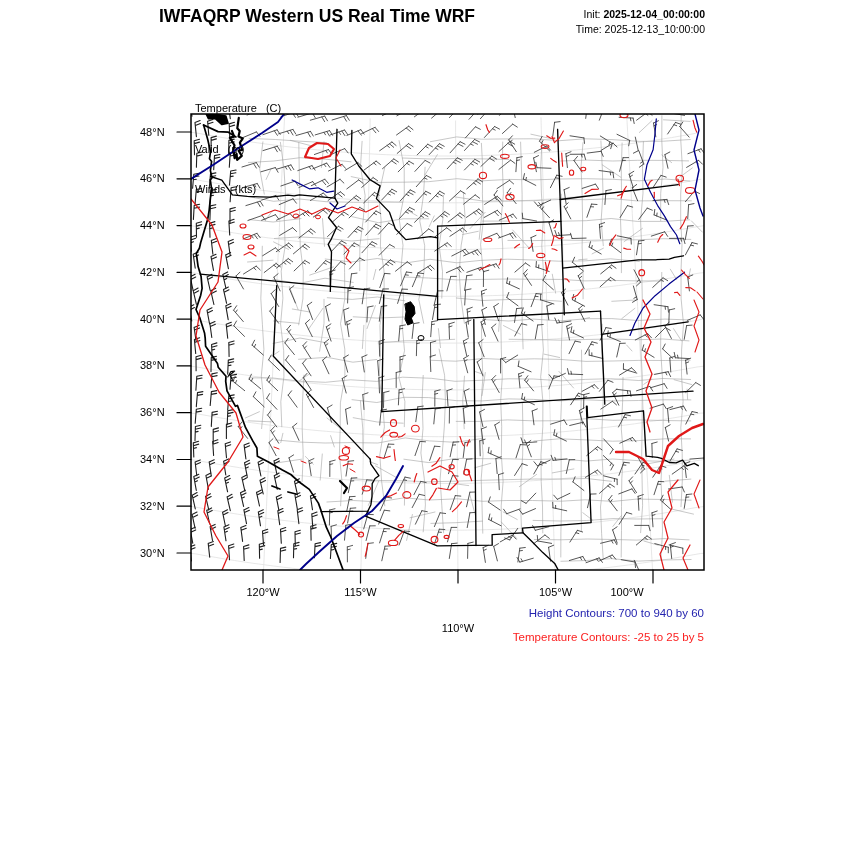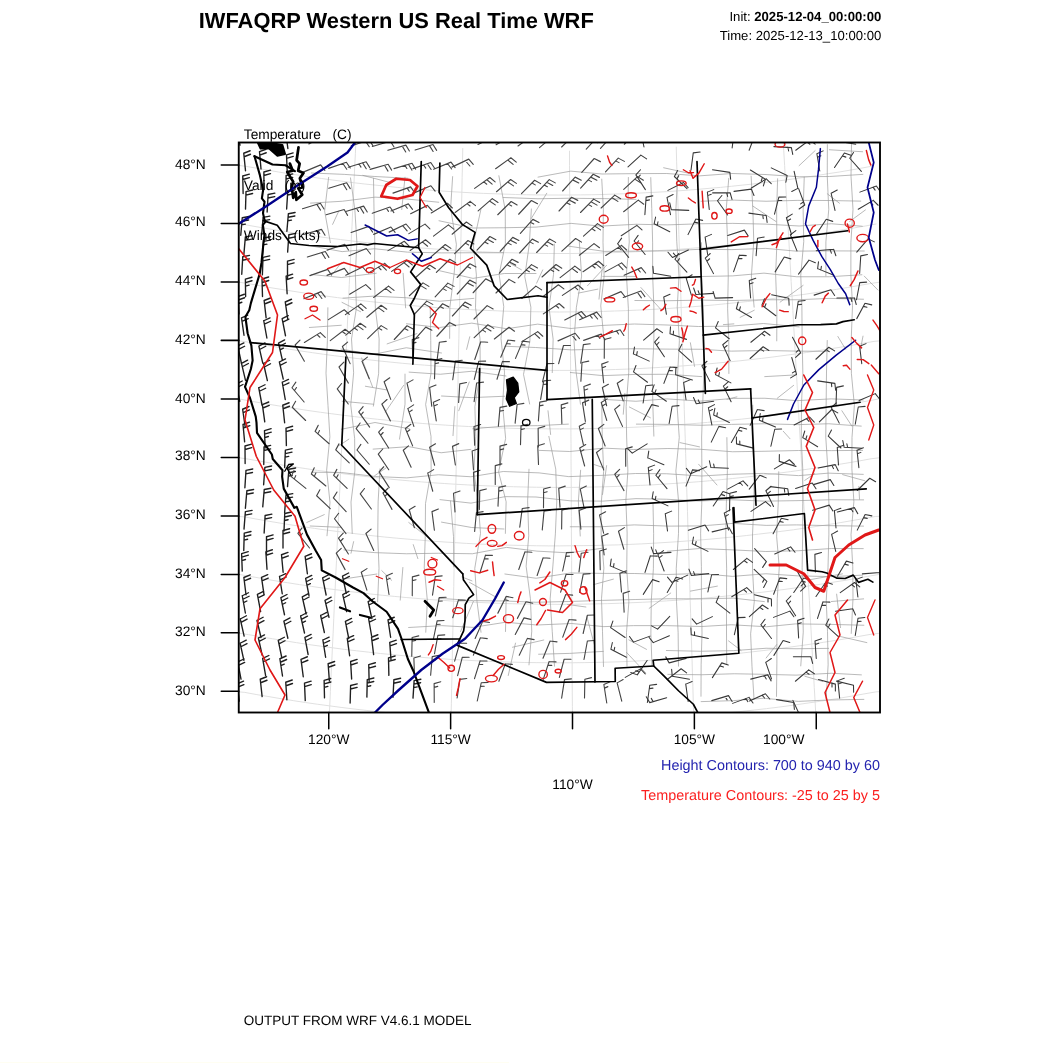--- a/index.html
+++ b/index.html
@@ -1,16 +1,16 @@
 <!DOCTYPE html>
 <html><head>
 <meta charset="utf-8">
 <style>
   html,body{margin:0;padding:0;background:#fff;}
-  #page{position:relative;width:850px;height:850px;background:#fef9c3;overflow:hidden;
+  #page{position:relative;width:850px;height:850px;background:#bef264;overflow:hidden;
         font-family:"Liberation Sans","DejaVu Sans",sans-serif;color:#000;}
   .abs{position:absolute;}
   #title{left:140px;top:6px;width:354px;text-align:center;font-size:17.5px;font-weight:bold;letter-spacing:0px;}
   #initblock{right:145px;top:7px;text-align:right;font-size:10.5px;line-height:15px;}
   #initblock .val{font-weight:bold;}
   #initblock .vval{font-weight:normal;}
   #legend{left:195px;top:75px;font-size:11px;line-height:13.5px;white-space:pre;}
   #hnote{right:146px;top:607px;font-size:11.5px;}
   #tnote{right:146px;top:631px;font-size:11.5px;}
   #footer{left:195px;top:810px;font-size:10.8px;line-height:15px;}
@@ -966,21 +966,20 @@
   <div id="legend" class="abs">
     <div>Temperature   (C)</div>
     <div>Valid   (m)</div>
     <div>Winds   (kts)</div>
   </div>
 
   <div id="hnote" class="abs" style="color: rgb(36, 36, 175);">Height Contours: 700 to 940 by 60</div>
   <div id="tnote" class="abs" style="color: rgb(251, 32, 32);">Temperature Contours: -25 to 25 by 5</div>
 
   <div id="footer" class="abs">
-    <div class="f1">OUTPUT FROM WRF V4.6.1 MODEL</div>
   </div>
 
   <div id="axislabels">
       <div class="latlab" style="left: 140px; top: 125.5px;">48°N</div>
       <div class="latlab" style="left: 140px; top: 172.28px;">46°N</div>
       <div class="latlab" style="left: 140px; top: 219.06px;">44°N</div>
       <div class="latlab" style="left: 140px; top: 265.84px;">42°N</div>
       <div class="latlab" style="left: 140px; top: 312.62px;">40°N</div>
       <div class="latlab" style="left: 140px; top: 359.4px;">38°N</div>
       <div class="latlab" style="left: 140px; top: 406.18px;">36°N</div>

